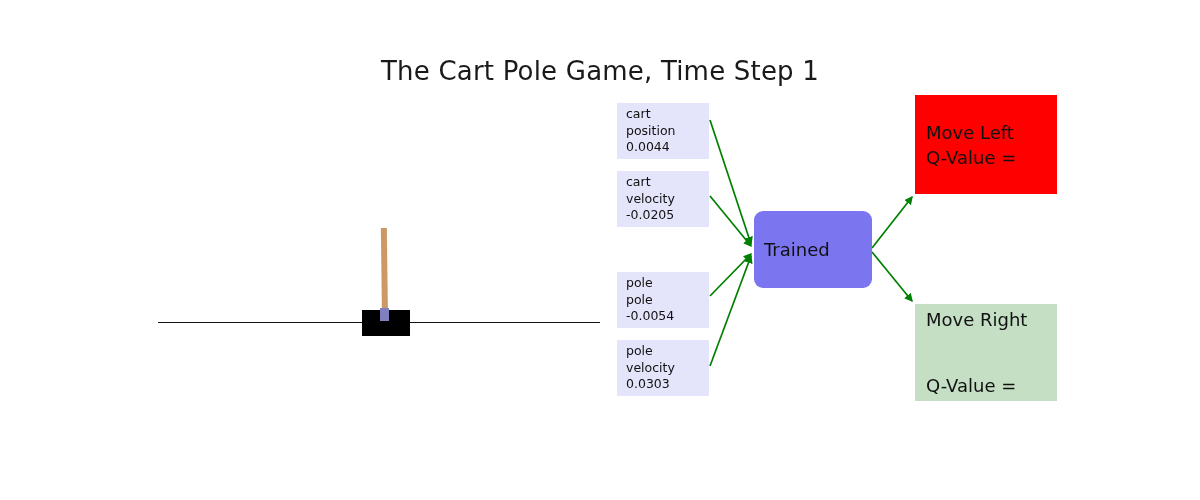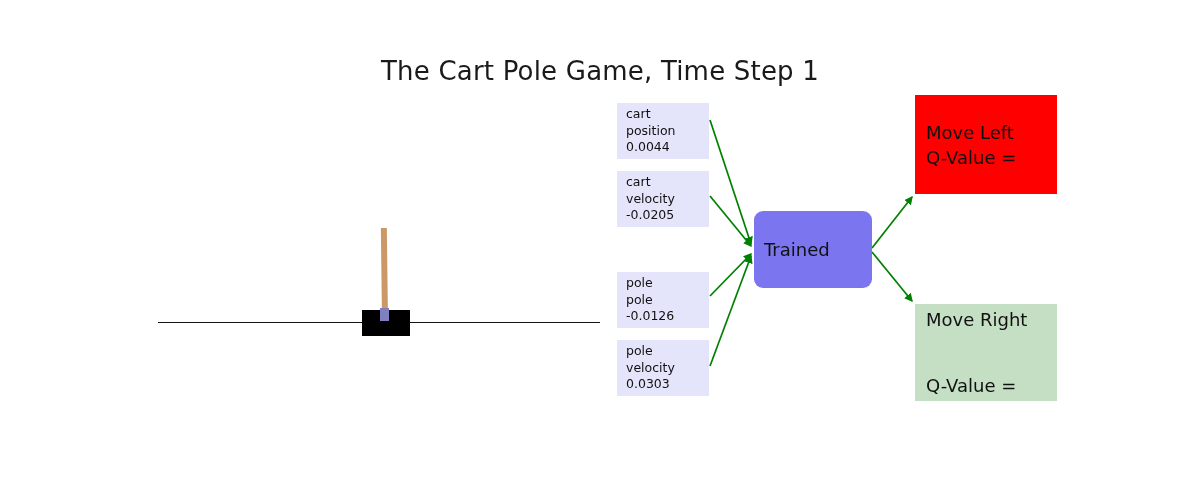--- a/index.html
+++ b/index.html
@@ -179,21 +179,21 @@
 
   <div class="node input-node" id="input-cart-velocity">
     <span class="line">cart</span>
     <span class="line">velocity</span>
     <span class="line">-0.0205</span>
   </div>
 
   <div class="node input-node" id="input-pole-angle">
     <span class="line">pole</span>
     <span class="line">pole</span>
-    <span class="line">-0.0126</span>
+    <span class="line">-0.0054</span>
   </div>
 
   <div class="node input-node" id="input-pole-velocity">
     <span class="line">pole</span>
     <span class="line">velocity</span>
     <span class="line">0.0303</span>
   </div>
 
   <div class="node" id="network-node">
     <span class="line">Trained</span>

